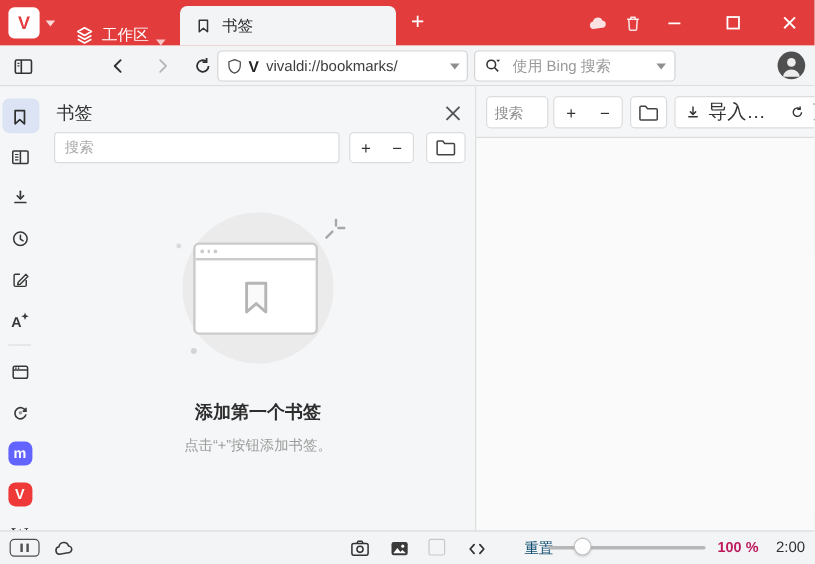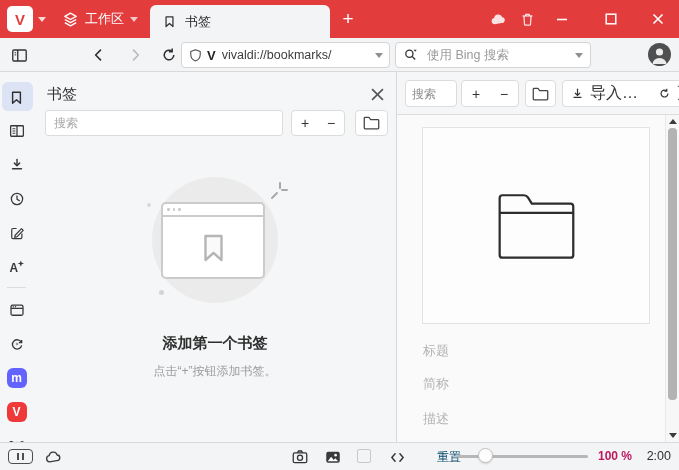--- a/index.html
+++ b/index.html
@@ -7,37 +7,37 @@
     font-family:"Liberation Sans",sans-serif;-webkit-font-smoothing:antialiased;}
   .abs{position:absolute;}
   .flexc{display:flex;align-items:center;justify-content:center;}
 
   
   .tabbar{position:absolute;left:0;top:0;width:679px;height:38px;background:#e23c3c;}
   .logo-btn{left:7px;top:6px;width:26px;height:26px;border-radius:5px;background:#fff;
     color:#e23c3c;font-weight:bold;font-size:15px;}
   .caret-w{width:0;height:0;border-left:4px solid transparent;border-right:4px solid transparent;
     border-top:5px solid rgba(255,255,255,.8);}
-  .workspace{left:56px;top:0;height:38px;display:flex;align-items:center;gap:6px;color:#fff;
+  .workspace{left:56px;top:0;height:38px;display:flex;align-items:flex-end;gap:6px;color:#fff;
     font-size:13px;padding:0 6px;}
   .tab{left:150px;top:5px;width:180px;height:33px;background:#f3f4f6;border-radius:6px 6px 0 0;
     display:flex;align-items:center;gap:8px;padding:0 12px;box-sizing:border-box;}
   .tab-label{font-size:13px;color:#2b2b2b;}
   .newtab{left:338px;top:8px;width:20px;height:22px;color:#fff;font-size:19px;font-weight:300;}
   .winctl{top:9px;width:20px;height:20px;}
 
   
   .addressbar{position:absolute;left:0;top:38px;width:679px;height:33px;background:#f3f4f6;
     border-bottom:1px solid #d9d9d9;}
   .field{background:#fff;border:1px solid #d4d4d4;border-radius:4px;height:26px;box-sizing:border-box;
     display:flex;align-items:center;}
   .addr-field{left:181px;top:4px;width:209px;padding:0 6px;gap:4px;}
   .addr-url{border:none;outline:none;flex:1;font-size:12.5px;color:#3d3d3d;background:transparent;
     font-family:"Liberation Sans",sans-serif;min-width:0;}
-  .search-field{left:395px;top:4px;width:196px;padding:0 7px;gap:6px;}
+  .search-field{left:395px;top:4px;width:168px;padding:0 7px;gap:6px;}
   .search-input{border:none;outline:none;flex:1;font-size:12.5px;color:#555;background:transparent;
     font-family:"Liberation Sans",sans-serif;min-width:0;}
   .search-input::placeholder{color:#9a9a9a;}
   .caret-g{width:0;height:0;border-left:4px solid transparent;border-right:4px solid transparent;
     border-top:5px solid #8f8f8f;}
   .avatar{left:648px;top:5px;width:23px;height:23px;border-radius:50%;background:#4f4f4f;overflow:hidden;}
 
   
   .main{position:absolute;left:0;top:72px;width:679px;height:370px;background:#f5f6f7;overflow:hidden;}
   .strip{left:0;top:0;width:33px;height:370px;}
@@ -376,37 +376,20 @@
           <span style="margin-left:14px;">
             <svg width="13" height="13" viewBox="0 0 24 24" fill="none" stroke="#333" stroke-width="2.2">
               <path d="M18.4 12 A6.4 6.4 0 1 1 16.2 7.2"></path>
                 <path d="M16.2 3.2 V7.6 H11.8"></path>
             </svg>
           </span>
           <span class="imp-label">更</span>
         </div>
       </div>
 
-      <div class="page-content">
-        <div class="abs thumb-card flexc">
-          <svg width="92" height="82" viewBox="0 0 96 88" fill="none" stroke="#2d2d2d" stroke-width="2.4" stroke-linejoin="round">
-            <path d="M9 75 L9 14 Q9 11 12 11 L35 11 Q38 11 39.5 13.5 L43.5 20 L85 20 Q88 20 88 23 L88 75 Q88 78 85 78 L12 78 Q9 78 9 75 Z"></path>
-            <line x1="9" y1="30" x2="88" y2="30"></line>
-          </svg>
-        </div>
-        <div class="abs fieldlbl" style="top:227px;">标题</div>
-        <div class="abs fieldlbl" style="top:260px;">简称</div>
-        <div class="abs fieldlbl" style="top:295px;">描述</div>
-
-        <div class="abs scrollbar">
-          <div class="abs sb-up"></div>
-          <div class="abs sb-thumb"></div>
-          <div class="abs sb-down"></div>
-        </div>
-      </div>
     </div>
   </div>
 
   <div class="statusbar">
     <div class="abs break-btn">
       <span class="break-bar"></span>
         <span class="break-bar"></span>
     </div>
     <div class="abs flexc" style="left:42px;top:4px;width:22px;height:20px;">
       <svg width="19" height="19" viewBox="0 0 24 24" fill="none" stroke="#3c3c3c" stroke-width="1.7">

